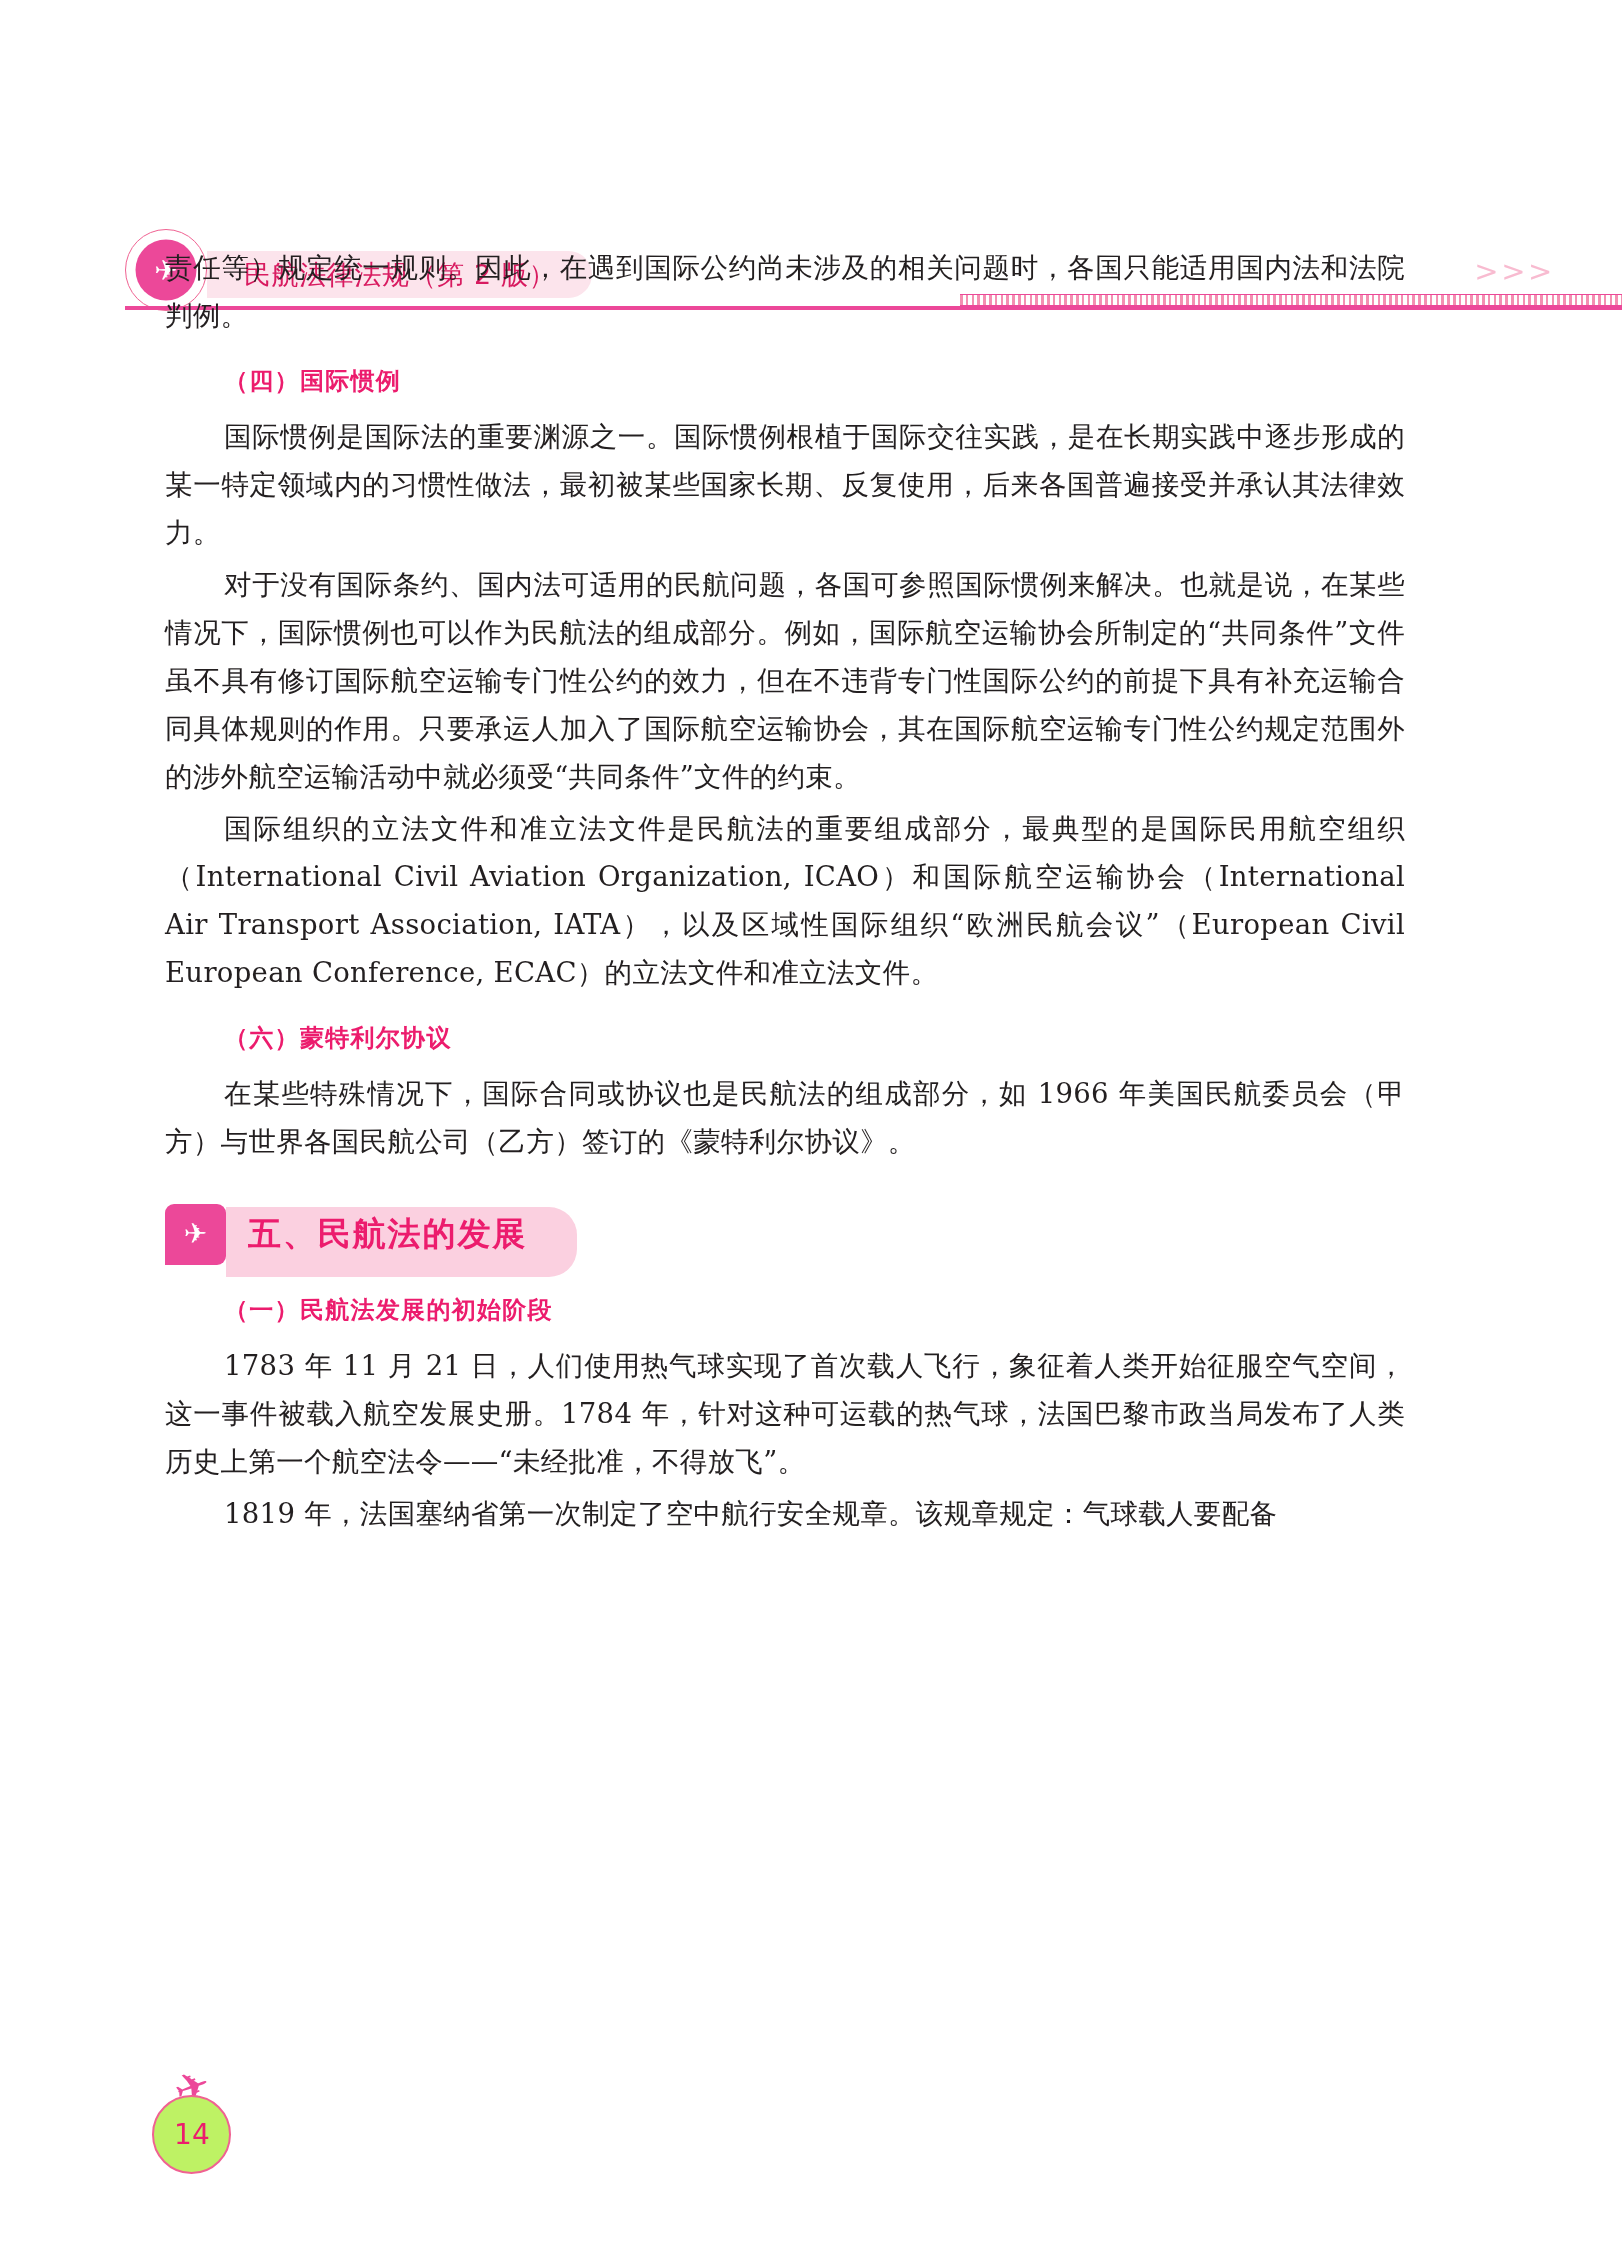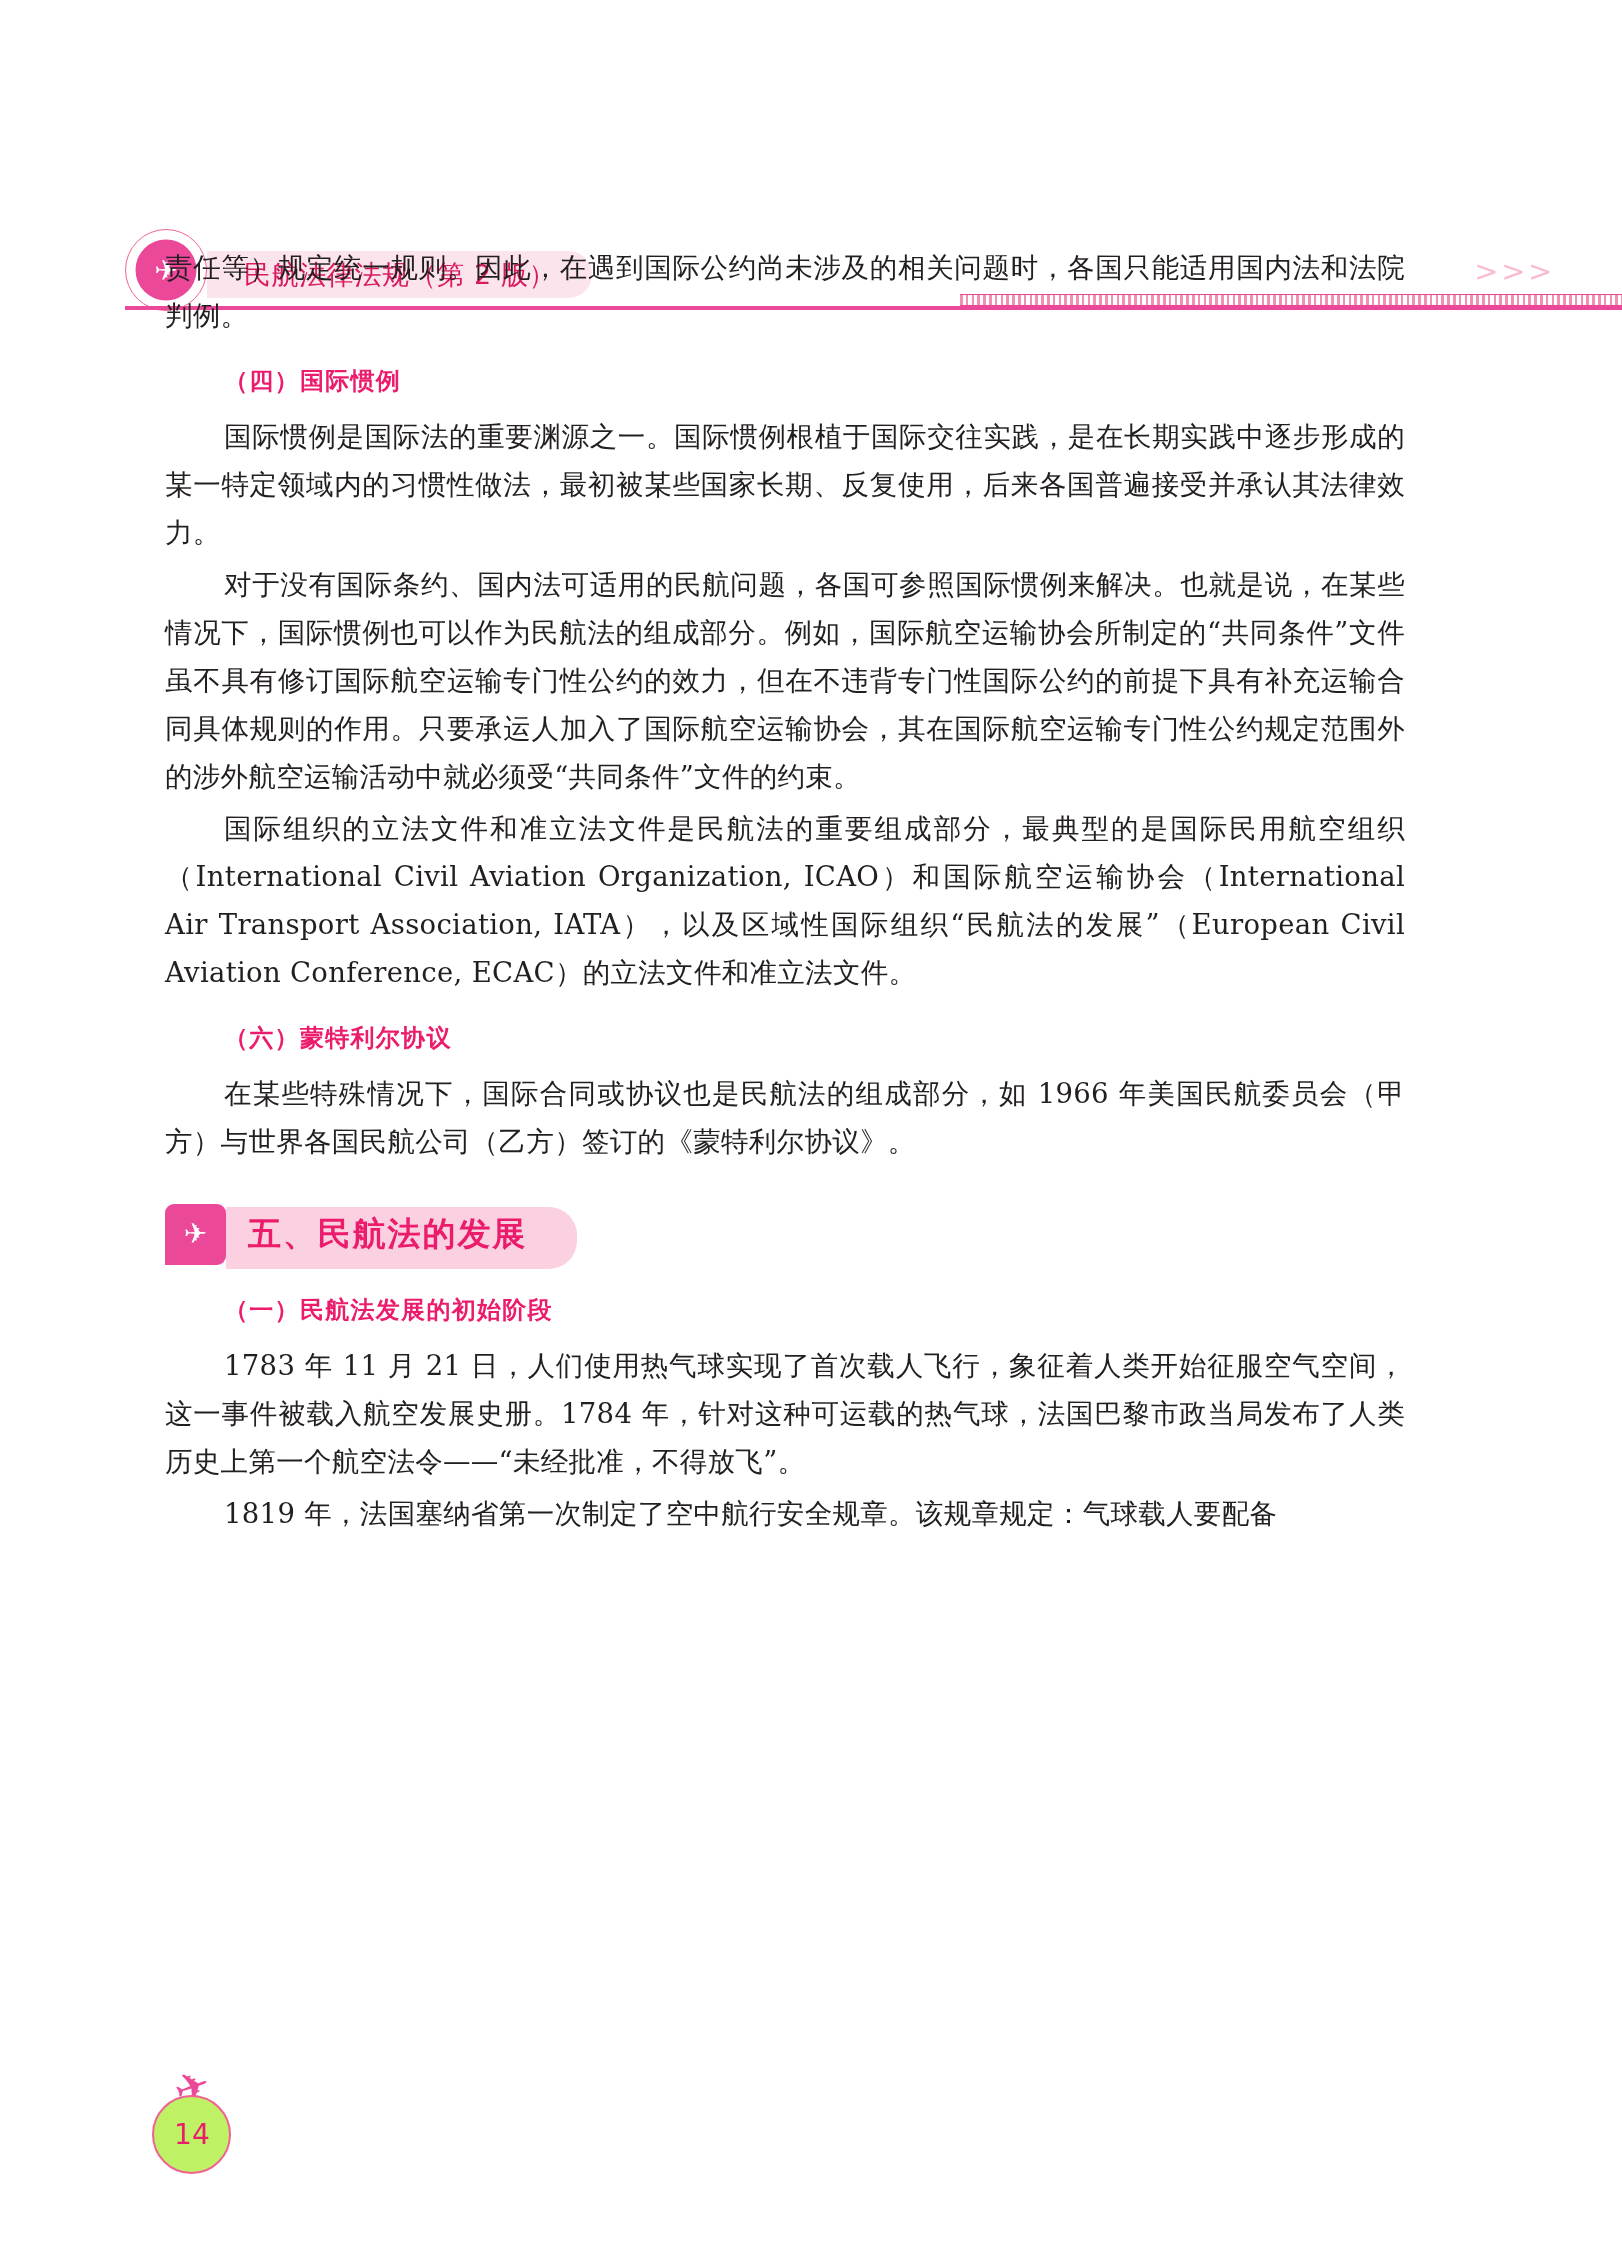--- a/index.html
+++ b/index.html
@@ -149,21 +149,21 @@
     font-size: 28px;
     line-height: 1;
   }
   .banner-body {
     position: absolute;
     left: 61px;
     top: 6.4px;
     height: 54px;
     background: #fbd0e0;
     border-radius: 0 28px 28px 0;
-    padding: 0 50px 8px 22px;
+    padding: 0 50px 16px 22px;
     display: flex;
     align-items: center;
   }
   .banner-body .banner-text {
     font-family: "DejaVu Sans", "Liberation Sans", sans-serif;
     font-size: 33px;
     font-weight: bold;
     color: #ec1c6d;
     letter-spacing: 1.9px;
     white-space: nowrap;
@@ -220,21 +220,21 @@
 </div>
 
 <div class="content">
 
   <p class="para">责任等）规定统一规则。因此，在遇到国际公约尚未涉及的相关问题时，各国只能适用国内法和法院判例。</p>
 
   <h3 class="sub-head">（四）国际惯例</h3>
   <p class="para indent">国际惯例是国际法的重要渊源之一。国际惯例根植于国际交往实践，是在长期实践中逐步形成的某一特定领域内的习惯性做法，最初被某些国家长期、反复使用，后来各国普遍接受并承认其法律效力。</p>
   <p class="para indent">对于没有国际条约、国内法可适用的民航问题，各国可参照国际惯例来解决。也就是说，在某些情况下，国际惯例也可以作为民航法的组成部分。例如，国际航空运输协会所制定的“共同条件”文件虽不具有修订国际航空运输专门性公约的效力，但在不违背专门性国际公约的前提下具有补充运输合同具体规则的作用。只要承运人加入了国际航空运输协会，其在国际航空运输专门性公约规定范围外的涉外航空运输活动中就必须受“共同条件”文件的约束。</p>
 
-  <p class="para indent">国际组织的立法文件和准立法文件是民航法的重要组成部分，最典型的是国际民用航空组织（International Civil Aviation Organization, ICAO）和国际航空运输协会（International Air Transport Association, IATA），以及区域性国际组织“民航法的发展”（European Civil Aviation Conference, ECAC）的立法文件和准立法文件。</p>
+  <p class="para indent">国际组织的立法文件和准立法文件是民航法的重要组成部分，最典型的是国际民用航空组织（International Civil Aviation Organization, ICAO）和国际航空运输协会（International Air Transport Association, IATA），以及区域性国际组织“欧洲民航会议”（European Civil European Conference, ECAC）的立法文件和准立法文件。</p>
 
   <h3 class="sub-head">（六）蒙特利尔协议</h3>
   <p class="para indent">在某些特殊情况下，国际合同或协议也是民航法的组成部分，如 1966 年美国民航委员会（甲方）与世界各国民航公司（乙方）签订的《蒙特利尔协议》。</p>
 
   <div class="section-banner">
     <div class="banner-plane">✈</div>
     <div class="banner-body">
       <span class="banner-text">五、民航法的发展</span>
     </div>
   </div>

